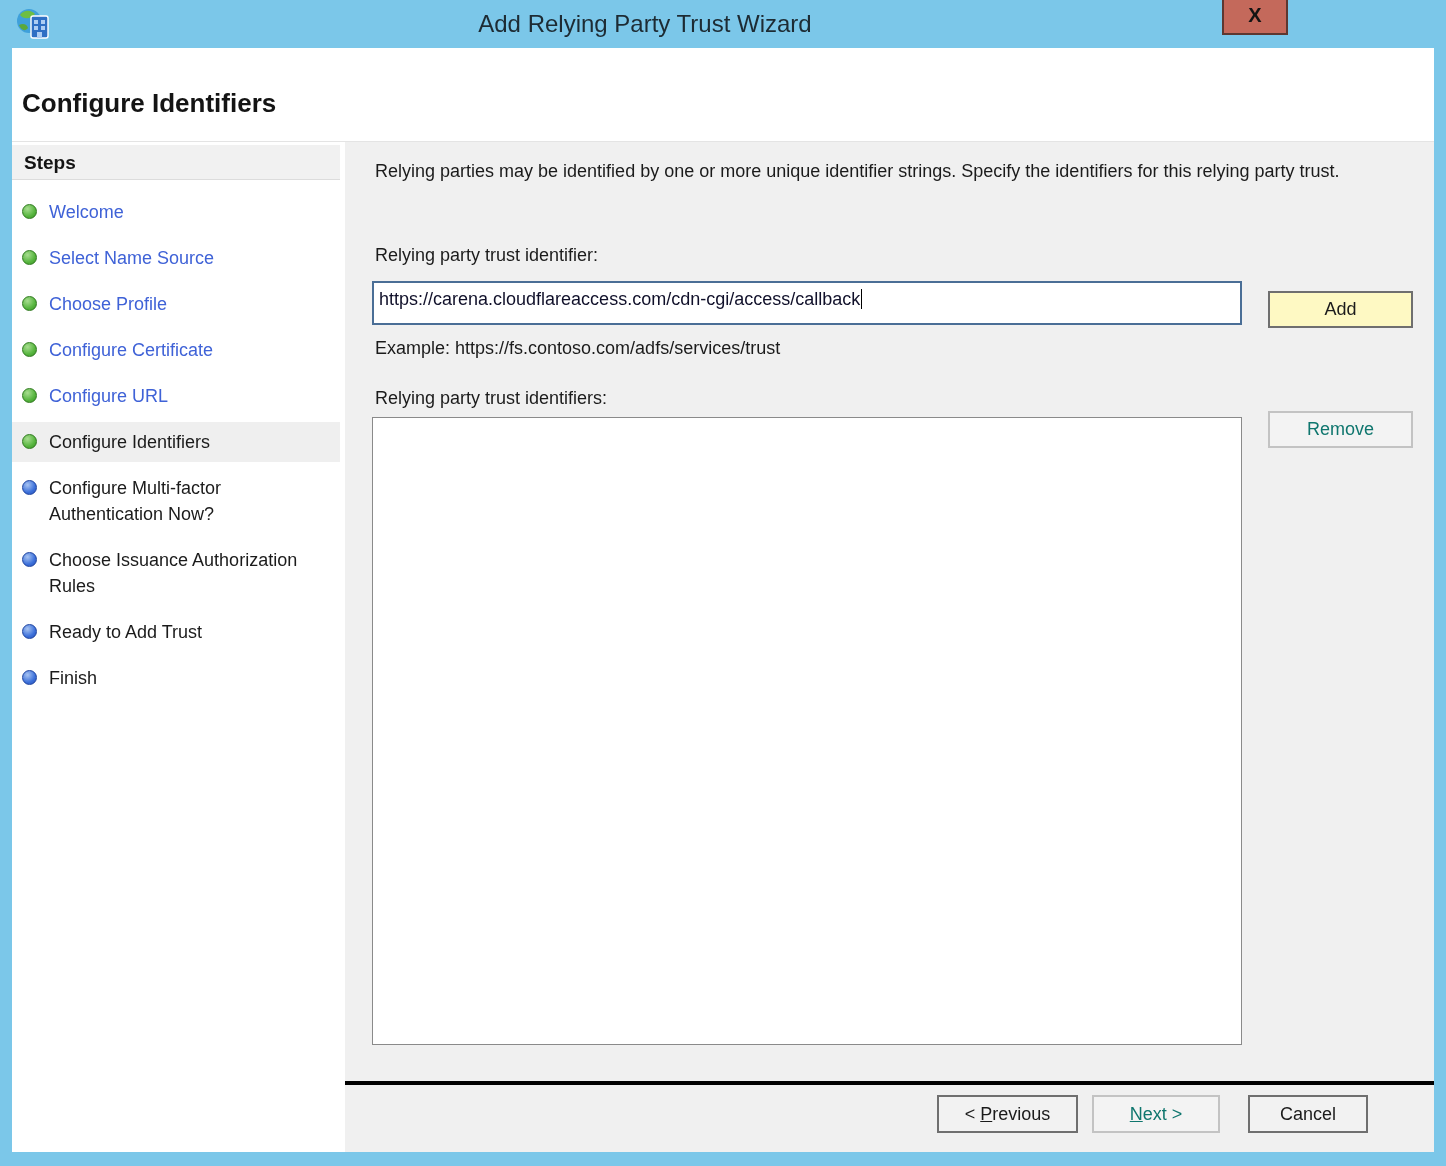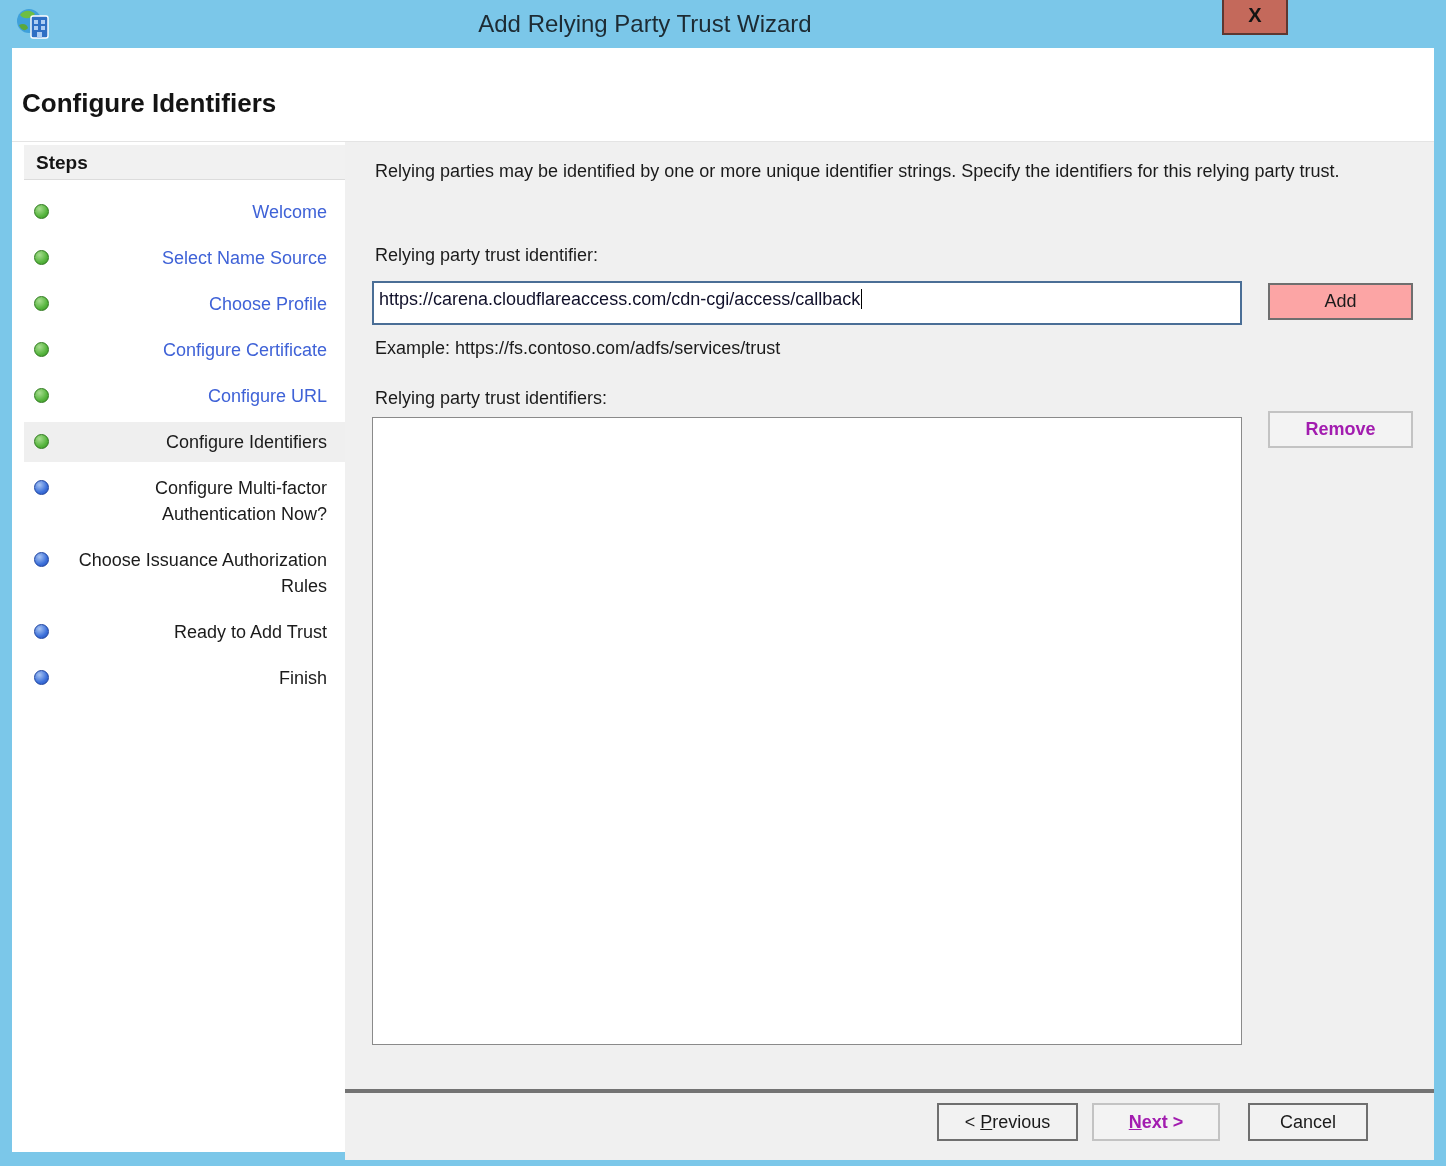--- a/index.html
+++ b/index.html
@@ -25,35 +25,35 @@
   
   #main { position:absolute; left:12px; right:12px; top:48px; bottom:14px; background:#fff; }
   #top-edge-line { position:absolute; top:9px; left:12px; right:6px; height:3px;
     background: repeating-linear-gradient(90deg,#cfcfcf 0 7px,#ececec 7px 11px); }
 
   #header { position:absolute; top:0; left:0; right:0; height:94px; background:#fff;
     border-bottom:1px solid #e4e4e4; }
   #page-title { margin:40px 0 0 10px; font-size:26px; font-weight:bold; color:#141414; }
 
   
-  #sidebar { position:absolute; left:12px; top:94px; bottom:0; width:328px; background:#fff; }
+  #sidebar { position:absolute; left:0; top:94px; bottom:0; width:328px; background:#fff; }
   #steps-heading { margin-top:3px; height:35px; line-height:35px; padding-left:12px;
     background:#f1f1f1; border-bottom:1px solid #dcdcdc; font-weight:bold; font-size:19px; color:#141414; }
   #steps-list { padding-top:12px; }
   .step { display:flex; align-items:flex-start; padding:7px 0 7px 10px; margin-bottom:6px;
     font-size:18px; line-height:26px; }
   .step.current { background: var(--highlight,#efefef); }
   .bullet { width:15px; height:15px; border-radius:50%; flex:none; margin:5px 12px 0 0; }
   .step.done .bullet, .step.current .bullet {
     background: radial-gradient(circle at 35% 30%, #a8dd90, var(--bullet-done,#56B53E) 60%, #3c8f27);
     border:1px solid #2e7a1d; }
   .step.upcoming .bullet {
     background: radial-gradient(circle at 35% 30%, #a8c4f2, var(--bullet-upcoming,#3C70DA) 60%, #274fb4);
     border:1px solid #1d43a0; }
-  .step .label { width:266px;text-align:right; }
+  .step .label { width:266px; }
   .step.done .label { color: var(--link,#3F62D7); cursor:pointer; }
   .step.current .label, .step.upcoming .label { color:#1b1b1b; }
 
   
   #content { position:absolute; left:333px; right:0; top:94px; bottom:0;
     background: var(--content-bg,#F0F0F0); }
   .static-text { position:absolute; font-size:18px; color:#1b1b1b; }
   #intro-text { left:30px; top:16px; width:1026px; line-height:27px; }
   #identifier-label { left:30px; top:103px; }
   #identifier-input { position:absolute; left:27px; top:139px; width:870px; height:44px;
@@ -61,28 +61,28 @@
     font-size:18px; line-height:32px; padding:0 5px; white-space:nowrap; overflow:hidden;
     color:#10102a; cursor:text; }
   .caret { display:inline-block; width:1px; height:20px; background:#000; vertical-align:-4px; margin-left:1px; }
   #example-text { left:30px; top:196px; }
   #identifiers-list-label { left:30px; top:246px; }
   #identifiers-listbox { position:absolute; left:27px; top:275px; width:870px; height:628px;
     background:#fff; border:1px solid #8a8a8a; }
 
   .btn { position:absolute; font-family:"Liberation Sans",sans-serif; font-size:18px;
     color:#1b1b1b; background:#f2f2f2; border:2px solid #6f6f6f; text-align:center; cursor:pointer; }
-  .btn.primary-gray { background:#fca5a5; }
-  .btn.disabled { background:#f3f3f3; border-color:#c3c3c3; color:#a21caf; cursor:default;font-weight:bold; }
+  .btn.primary-gray { background:#fef9c3;margin-top:8px; }
+  .btn.disabled { background:#f3f3f3; border-color:#c3c3c3; color:#0f766e; cursor:default; }
   #add-button { left:923px; top:141px; width:145px; height:37px; line-height:33px; }
   #remove-button { left:923px; top:269px; width:145px; height:37px; line-height:33px; }
 
   
   #footer { position:absolute; left:0; right:0; top:939px; height:71px;
-    background: var(--content-bg,#F0F0F0); border-top:4px solid #737373;margin-top:8px; }
+    background: var(--content-bg,#F0F0F0); border-top:4px solid #000000; }
   #previous-button { left:592px; top:10px; width:141px; height:38px; line-height:34px; }
   #next-button { left:747px; top:10px; width:128px; height:38px; line-height:34px; }
   #cancel-button { left:903px; top:10px; width:120px; height:38px; line-height:34px; }
   .accel { text-decoration: underline; }
 </style>
 </head>
 <body>
 
 <div id="titlebar">
   <svg id="app-icon" viewBox="0 0 36 34">

